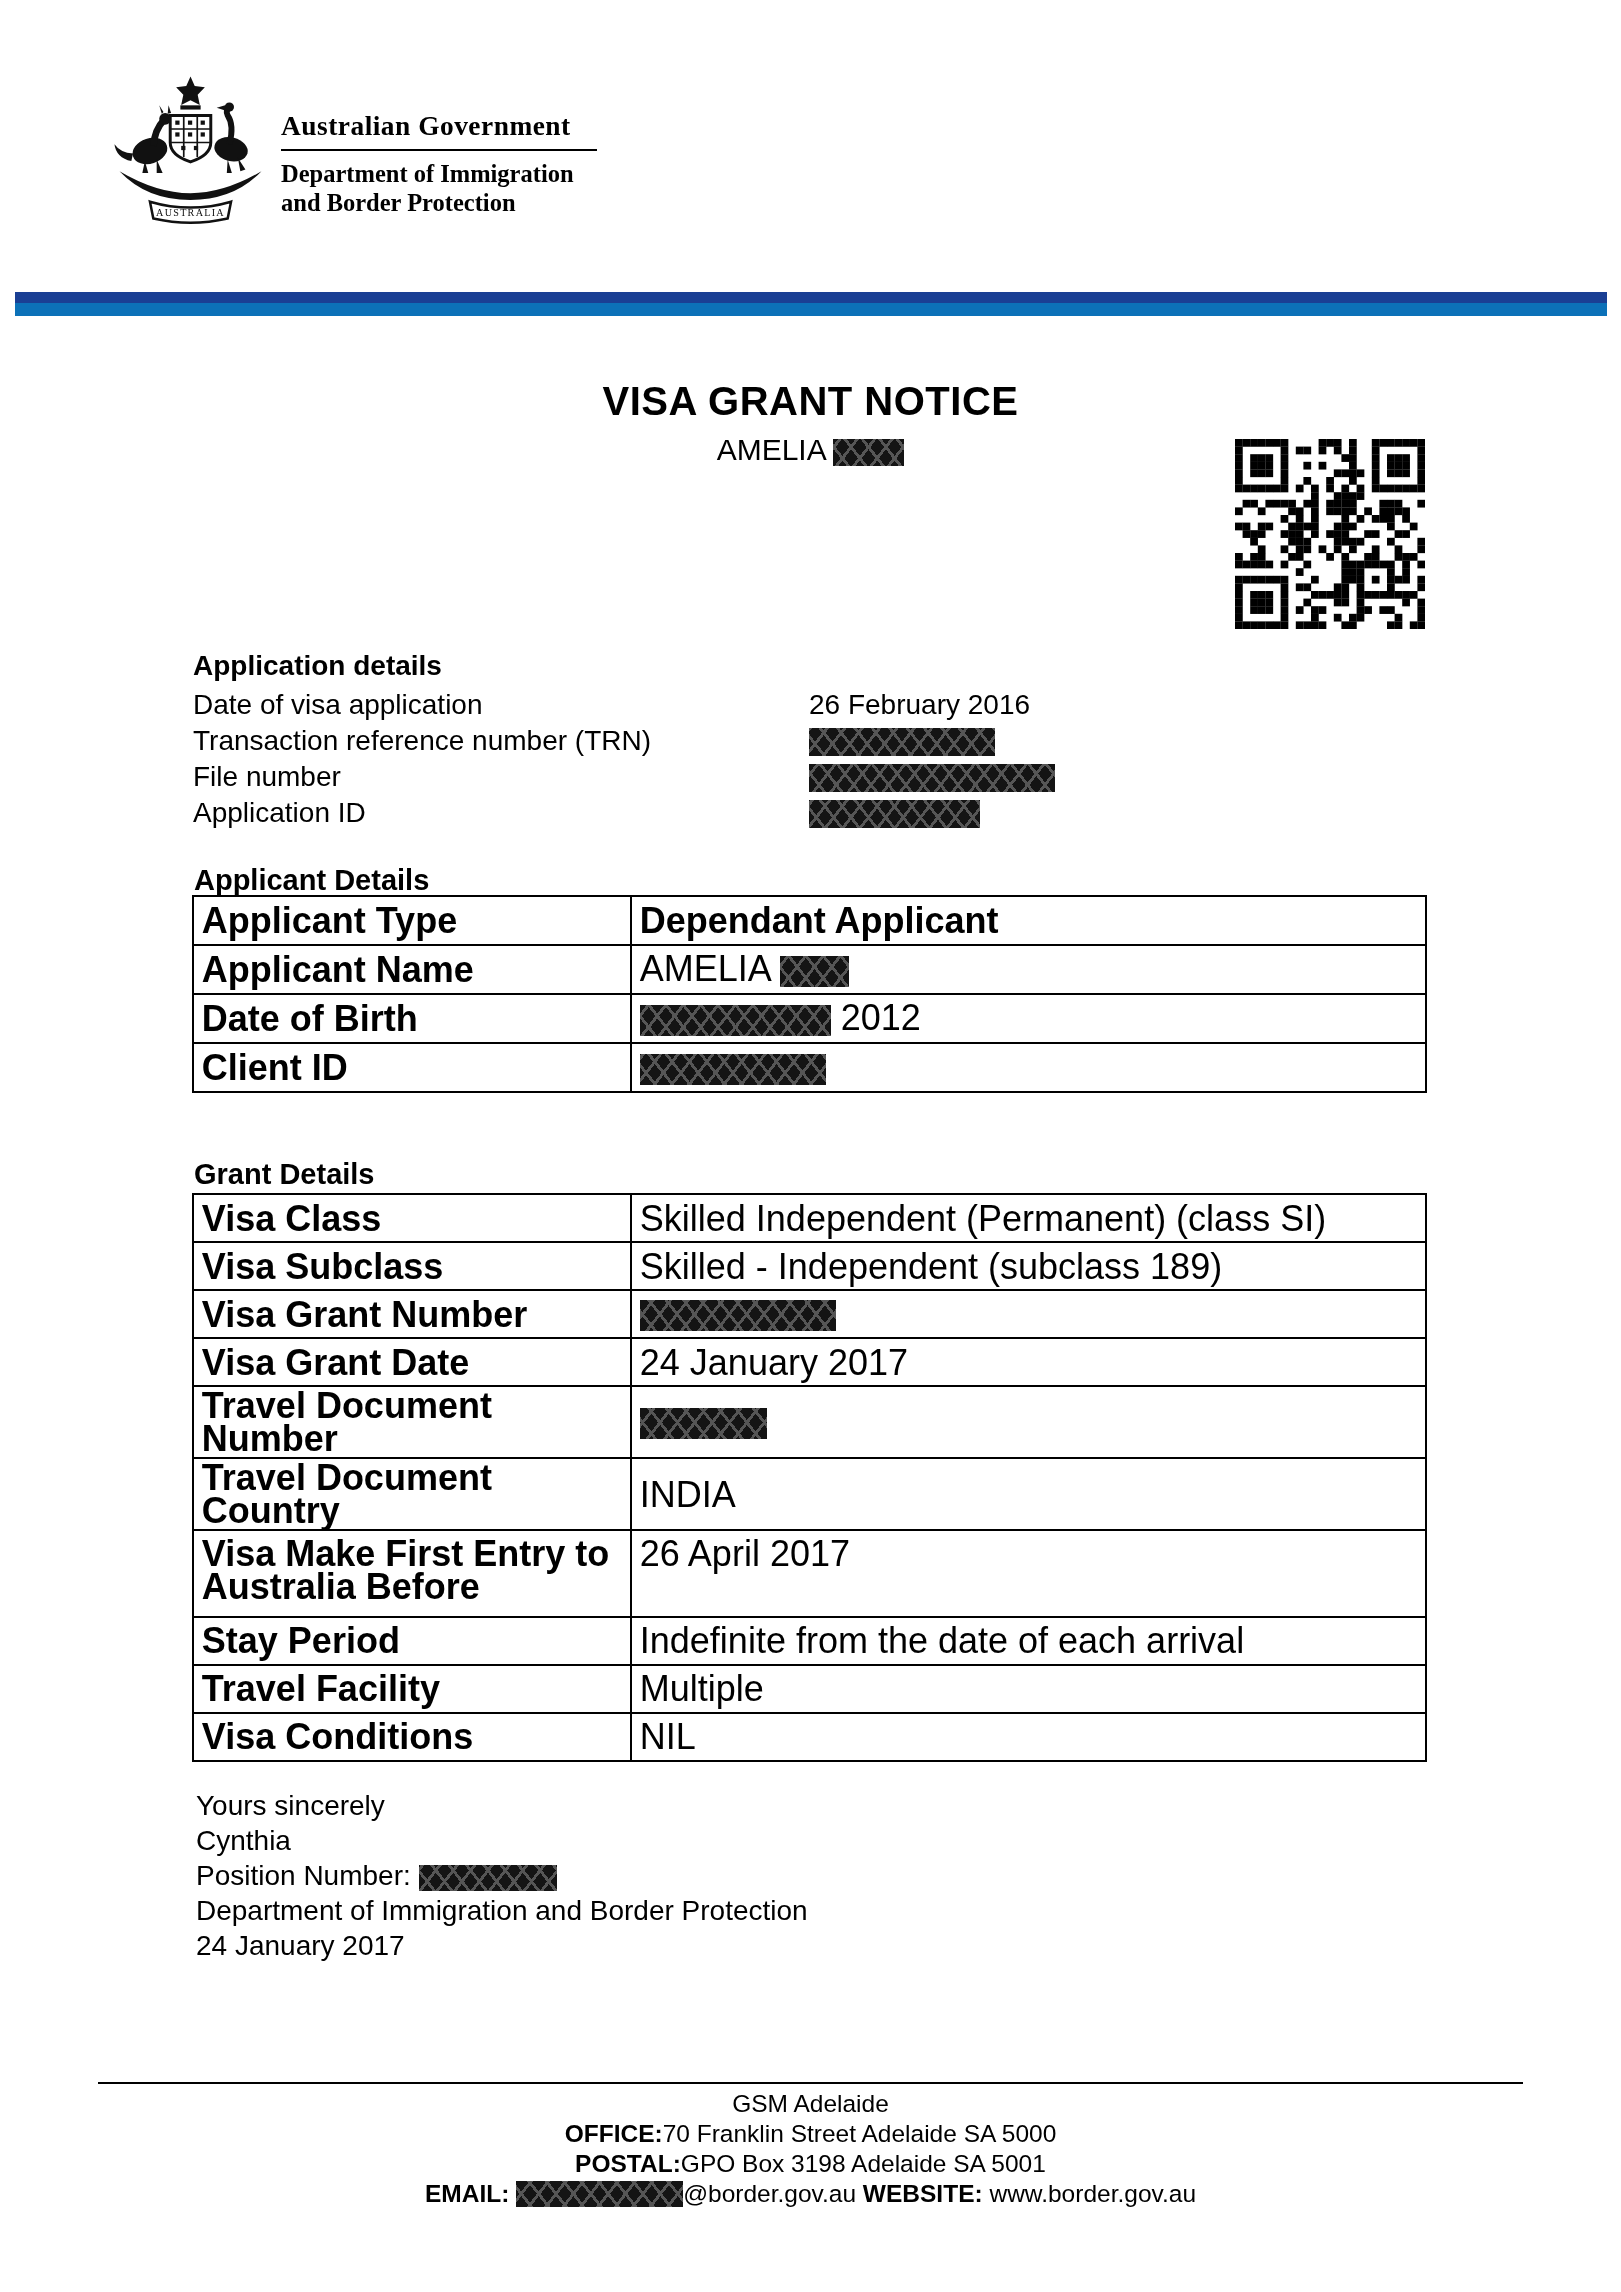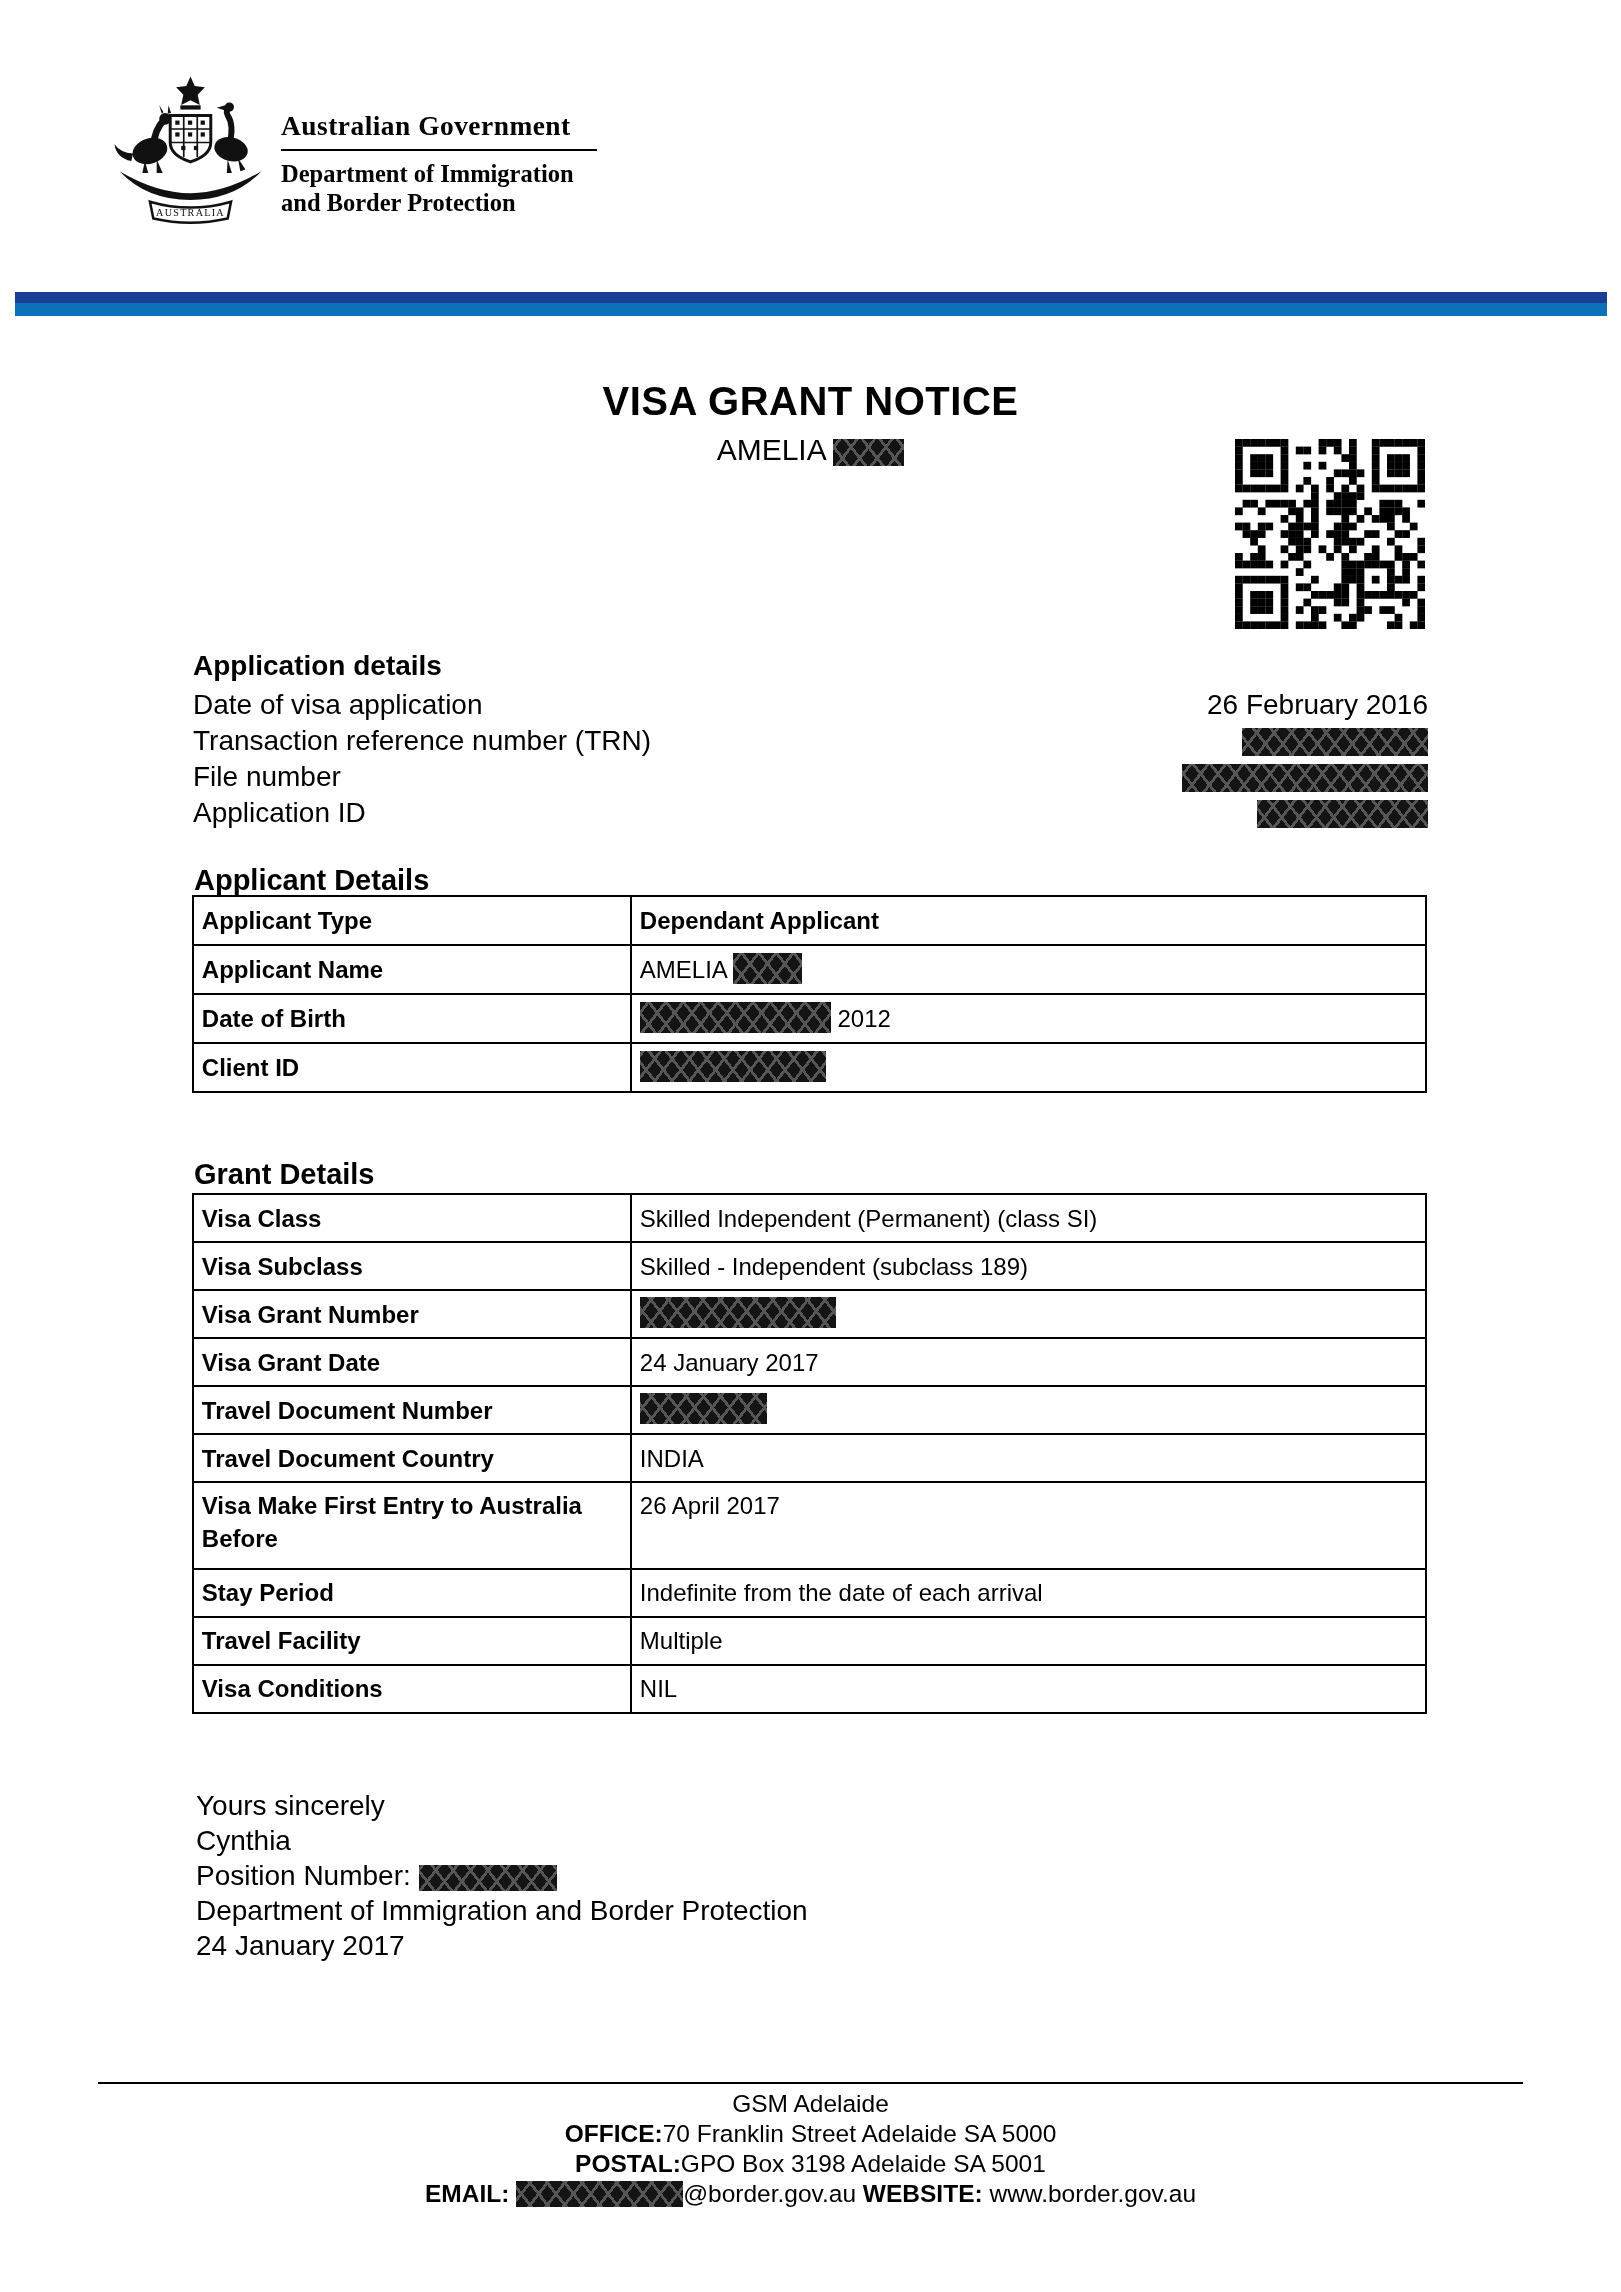--- a/index.html
+++ b/index.html
@@ -28,28 +28,28 @@
     background-color:#141414;
     background-image:
       repeating-linear-gradient(52deg, rgba(0,0,0,0) 0 10.8px, #565656 10.8px 13.7px),
       repeating-linear-gradient(-52deg, rgba(0,0,0,0) 0 10.8px, #565656 10.8px 13.7px);
   }
   
   .qr{position:absolute;left:1235px;top:439px;width:190px;height:190px;}
   
   .appdet{position:absolute;left:193px;top:650px;width:1235px;font-size:28px;}
   .appdet .hd{font-weight:bold;line-height:31px;margin-bottom:5.9px;}
-  .appdet .row{display:flex;line-height:36px;justify-content:space-between;}
+  .appdet .row{display:flex;line-height:36px;}
   .appdet .lbl{width:616px;flex:0 0 616px;}
   
   .sect-hd{position:absolute;left:194px;font-size:29px;font-weight:bold;line-height:32px;}
   .dtable{position:absolute;left:192px;border-collapse:collapse;table-layout:fixed;width:1235px;background:#fff;}
   .dtable td{
     border:2px solid #000;border-top-width:2.9px;border-bottom-width:2.9px;
-    padding:2px 7.8px;font-size:24px;line-height:33px;vertical-align:middle;
+    padding:2px 7.8px;font-size:36px;line-height:33px;vertical-align:middle;
     overflow:hidden;white-space:nowrap;
   }
   .dtable td.lbl{font-weight:bold;white-space:normal;}
   .dtable tr.tall td{vertical-align:top;padding-top:5.9px;}
   
   .sig{position:absolute;left:196px;top:1788px;font-size:28px;}
   .sig .line{line-height:35px;}
   
   .footer{
     position:absolute;left:98px;top:2082px;width:1425px;

